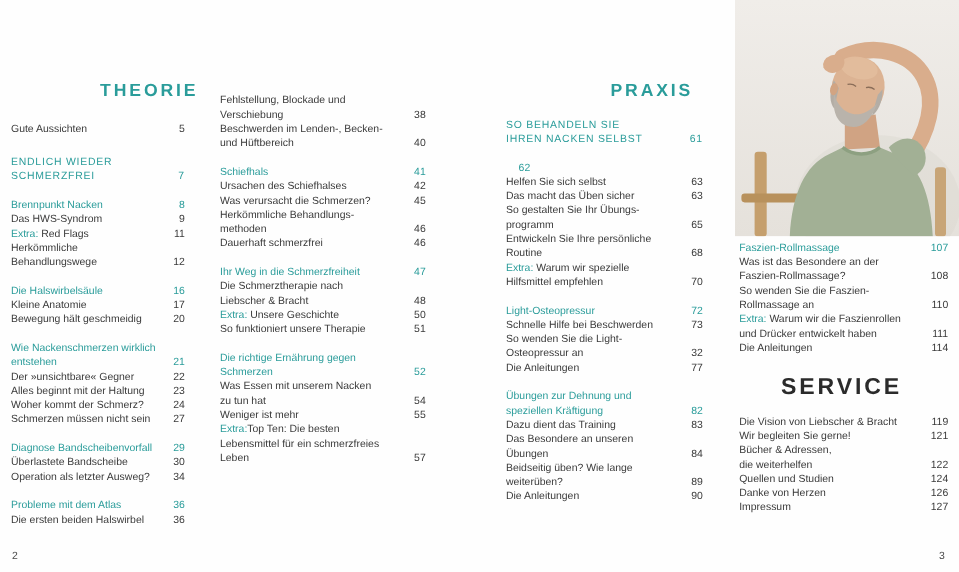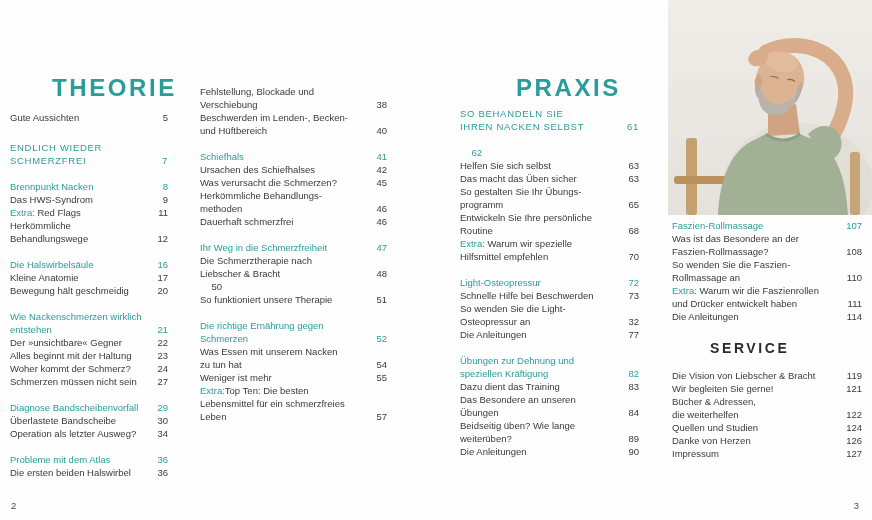--- a/index.html
+++ b/index.html
@@ -10,29 +10,30 @@
   *{margin:0;padding:0;box-sizing:border-box}
   html,body{width:872px;height:520px}
   body{
     font-family:"Liberation Sans",sans-serif;
     background:#fefefe;
     position:relative;
     overflow:hidden;
     color:var(--body);
   }
   .big-title{
-    font-size:24px;
+    font-size:16px;
     font-weight:700;
     letter-spacing:2.6px;
     color:var(--teal);
     white-space:nowrap;
+    margin-left:39px;
   }
   #title-theorie{position:absolute;left:52px;top:74px}
   #title-praxis{position:absolute;left:516px;top:74px}
-  #title-service{color:var(--dark);margin:17px 0 13px 38px;font-size:14px}
+  #title-service{color:var(--dark);margin:17px 0 13px 38px;font-size:21px}
   .col{position:absolute}
   #col1{left:10px;top:111px;width:158px}
   #col2{left:200px;top:85px;width:187px}
   #col3{left:460px;top:107px;width:179px}
   #col4{left:672px;top:219px;width:190px}
   .toc-entry{
     display:flex;
     align-items:flex-end;
     font-size:9.5px;
     line-height:13px;
@@ -177,20 +178,21 @@
       <div class="toc-entry section gap">
         <span class="toc-label">Ihr Weg in die Schmerzfreiheit</span>
         <span class="toc-page">47</span>
       </div>
       <div class="toc-entry body">
         <span class="toc-label">Die Schmerztherapie nach
 Liebscher &amp; Bracht</span>
         <span class="toc-page">48</span>
       </div>
       <div class="toc-entry body">
+        <span class="toc-label"><span class="extra">Extra:</span> Unsere Geschichte</span>
         <span class="toc-page">50</span>
       </div>
       <div class="toc-entry body">
         <span class="toc-label">So funktioniert unsere Therapie</span>
         <span class="toc-page">51</span>
       </div>
       <div class="toc-entry section gap">
         <span class="toc-label">Die richtige Ernährung gegen
 Schmerzen</span>
         <span class="toc-page">52</span>

